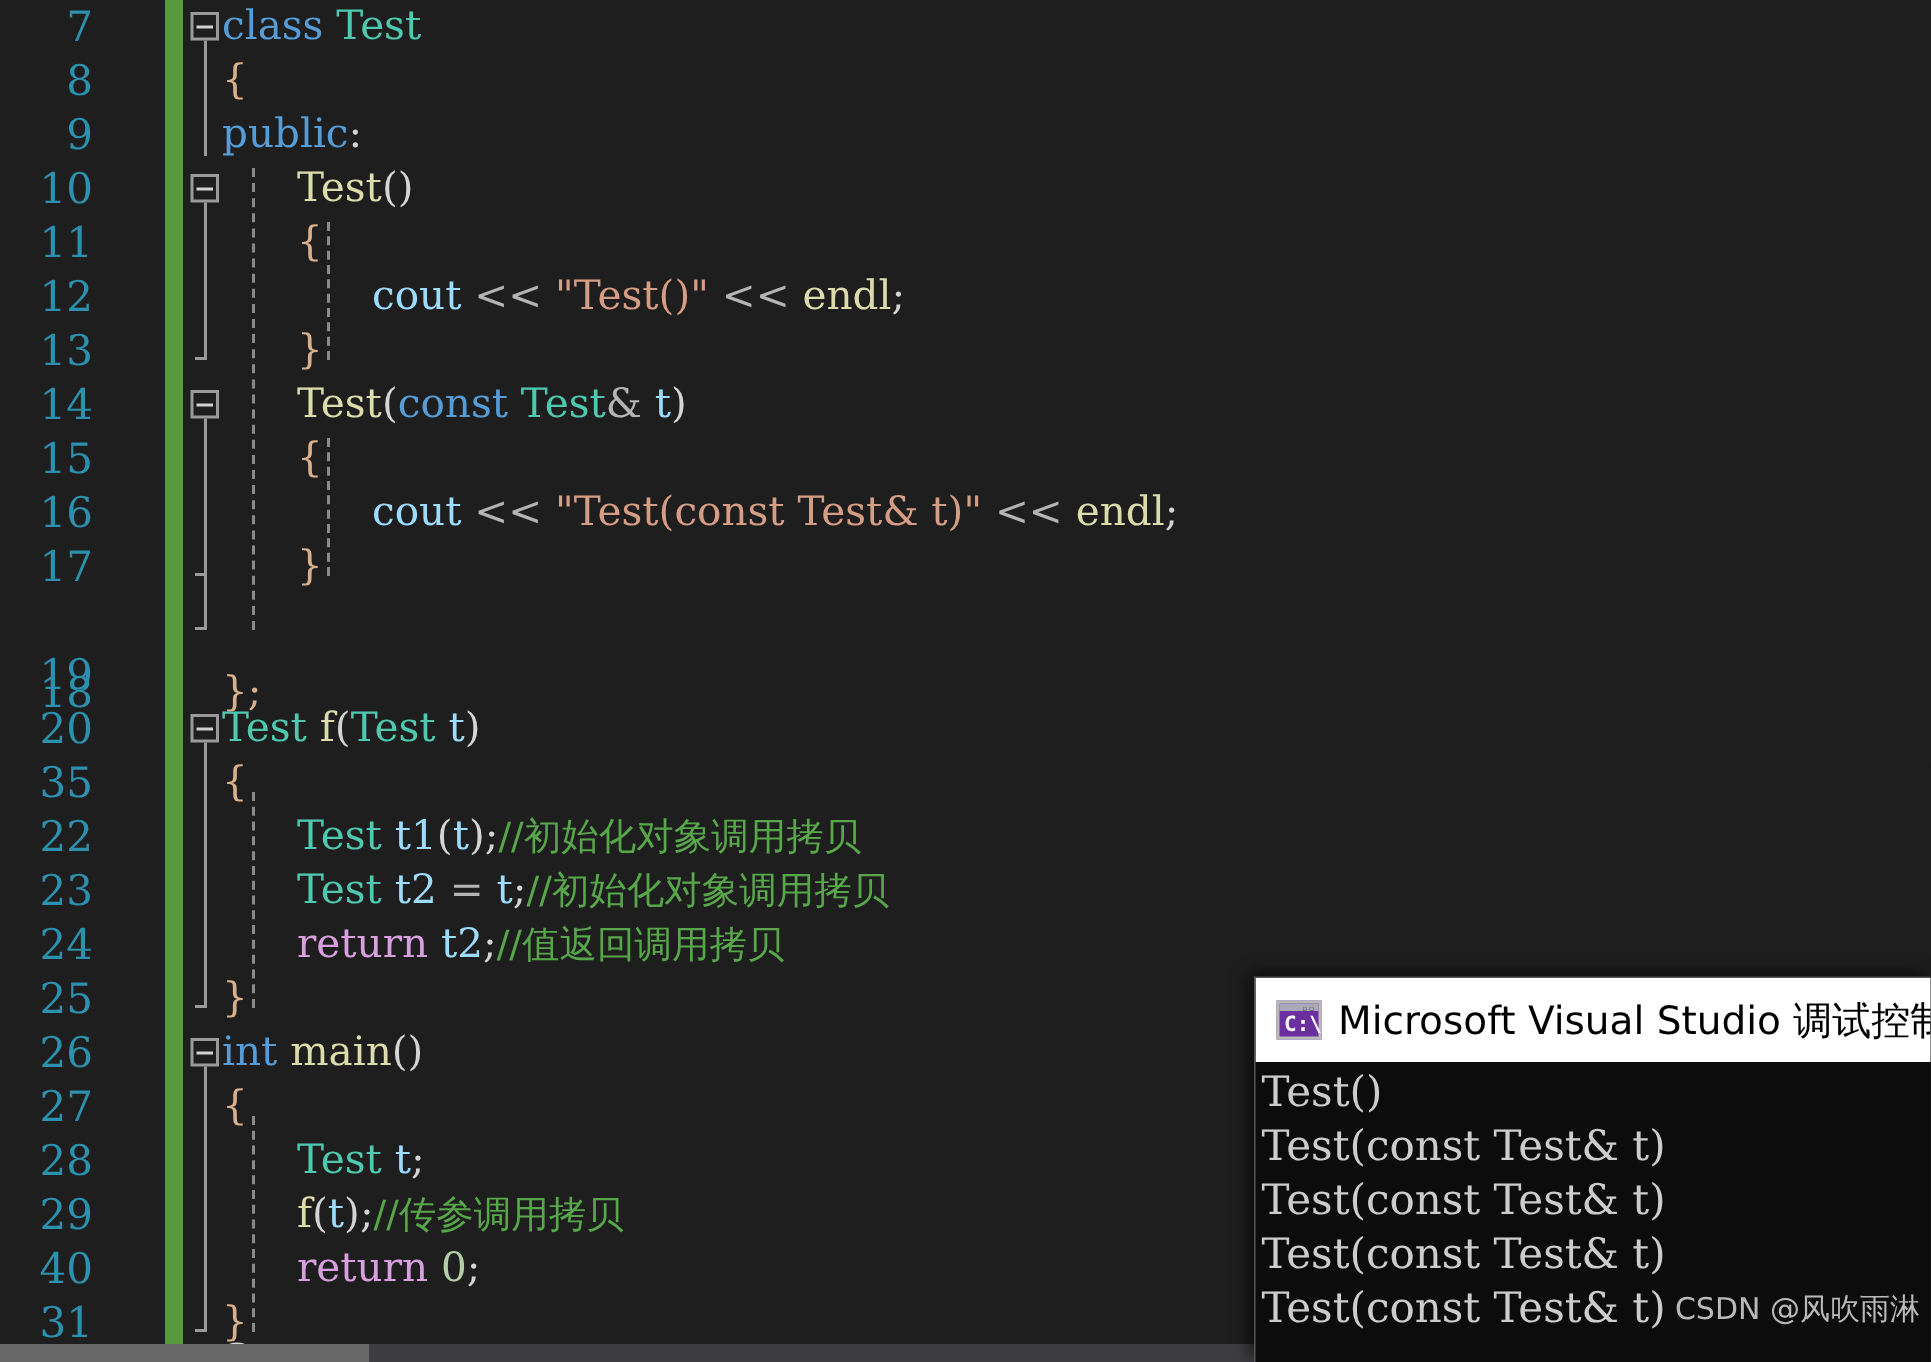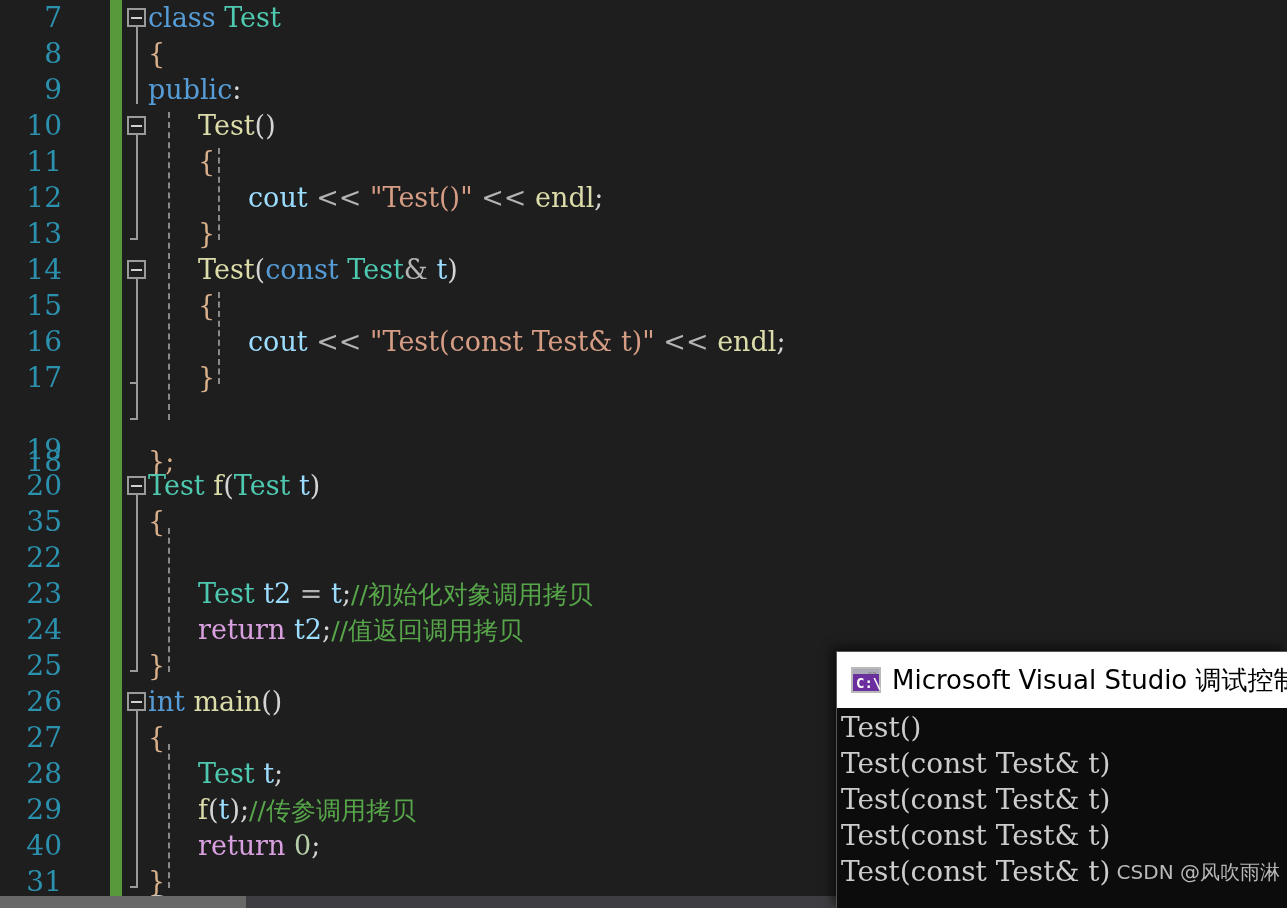--- a/index.html
+++ b/index.html
@@ -139,21 +139,21 @@
         <div class="line" style="top: 180px;"><div class="lineno">12</div><div class="code" style="left: 248px;"><span class="t-var">cout</span><span class="t-punc"> </span><span class="t-op">&lt;&lt;</span><span class="t-punc"> </span><span class="t-str">"Test()"</span><span class="t-punc"> </span><span class="t-op">&lt;&lt;</span><span class="t-punc"> </span><span class="t-func">endl</span><span class="t-punc">;</span></div></div>
         <div class="line" style="top: 216px;"><div class="lineno">13</div><div class="code" style="left: 198px;"><span class="t-brace">}</span></div></div>
         <div class="line" style="top: 252px;"><div class="lineno">14</div><div class="code" style="left: 198px;"><span class="t-func">Test</span><span class="t-punc">(</span><span class="t-key">const</span><span class="t-punc"> </span><span class="t-type">Test</span><span class="t-op">&amp;</span><span class="t-punc"> </span><span class="t-var">t</span><span class="t-punc">)</span></div></div>
         <div class="line" style="top: 288px;"><div class="lineno">15</div><div class="code" style="left: 198px;"><span class="t-brace">{</span></div></div>
         <div class="line" style="top: 324px;"><div class="lineno">16</div><div class="code" style="left: 248px;"><span class="t-var">cout</span><span class="t-punc"> </span><span class="t-op">&lt;&lt;</span><span class="t-punc"> </span><span class="t-str">"Test(const Test&amp; t)"</span><span class="t-punc"> </span><span class="t-op">&lt;&lt;</span><span class="t-punc"> </span><span class="t-func">endl</span><span class="t-punc">;</span></div></div>
         <div class="line" style="top: 360px;"><div class="lineno">17</div><div class="code" style="left: 198px;"><span class="t-brace">}</span></div></div>
         <div class="line" style="top: 396px; margin-top: 48px;"><div class="lineno">18</div><div class="code" style="left: 148px;"><span class="t-brace">};</span></div></div>
         <div class="line" style="top: 432px;"><div class="lineno">19</div><div class="code" style="left: 148px;"></div></div>
         <div class="line" style="top: 468px;"><div class="lineno">20</div><div class="code" style="left: 148px;"><span class="t-type">Test</span><span class="t-punc"> </span><span class="t-func">f</span><span class="t-punc">(</span><span class="t-type">Test</span><span class="t-punc"> </span><span class="t-var">t</span><span class="t-punc">)</span></div></div>
         <div class="line" style="top: 504px;"><div class="lineno">35</div><div class="code" style="left: 148px;"><span class="t-brace">{</span></div></div>
-        <div class="line" style="top: 540px;"><div class="lineno">22</div></div>
+        <div class="line" style="top: 540px;"><div class="lineno">22</div><div class="code" style="left: 198px;"><span class="t-type">Test</span><span class="t-punc"> </span><span class="t-var">t1</span><span class="t-punc">(</span><span class="t-var">t</span><span class="t-punc">);</span><span class="t-cmt cjk">//初始化对象调用拷贝</span></div></div>
         <div class="line" style="top: 576px;"><div class="lineno">23</div><div class="code" style="left: 198px;"><span class="t-type">Test</span><span class="t-punc"> </span><span class="t-var">t2</span><span class="t-punc"> </span><span class="t-op">=</span><span class="t-punc"> </span><span class="t-var">t</span><span class="t-punc">;</span><span class="t-cmt cjk">//初始化对象调用拷贝</span></div></div>
         <div class="line" style="top: 612px;"><div class="lineno">24</div><div class="code" style="left: 198px;"><span class="t-ctrl">return</span><span class="t-punc"> </span><span class="t-var">t2</span><span class="t-punc">;</span><span class="t-cmt cjk">//值返回调用拷贝</span></div></div>
         <div class="line" style="top: 648px;"><div class="lineno">25</div><div class="code" style="left: 148px;"><span class="t-brace">}</span></div></div>
         <div class="line" style="top: 684px;"><div class="lineno">26</div><div class="code" style="left: 148px;"><span class="t-key">int</span><span class="t-punc"> </span><span class="t-func">main</span><span class="t-punc">()</span></div></div>
         <div class="line" style="top: 720px;"><div class="lineno">27</div><div class="code" style="left: 148px;"><span class="t-brace">{</span></div></div>
         <div class="line" style="top: 756px;"><div class="lineno">28</div><div class="code" style="left: 198px;"><span class="t-type">Test</span><span class="t-punc"> </span><span class="t-var">t</span><span class="t-punc">;</span></div></div>
         <div class="line" style="top: 792px;"><div class="lineno">29</div><div class="code" style="left: 198px;"><span class="t-func">f</span><span class="t-punc">(</span><span class="t-var">t</span><span class="t-punc">);</span><span class="t-cmt cjk">//传参调用拷贝</span></div></div>
         <div class="line" style="top: 828px;"><div class="lineno">40</div><div class="code" style="left: 198px;"><span class="t-ctrl">return</span><span class="t-punc"> </span><span class="t-num">0</span><span class="t-punc">;</span></div></div>
         <div class="line" style="top: 864px;"><div class="lineno">31</div><div class="code" style="left: 148px;"><span class="t-brace">}</span></div></div>
       </div>

